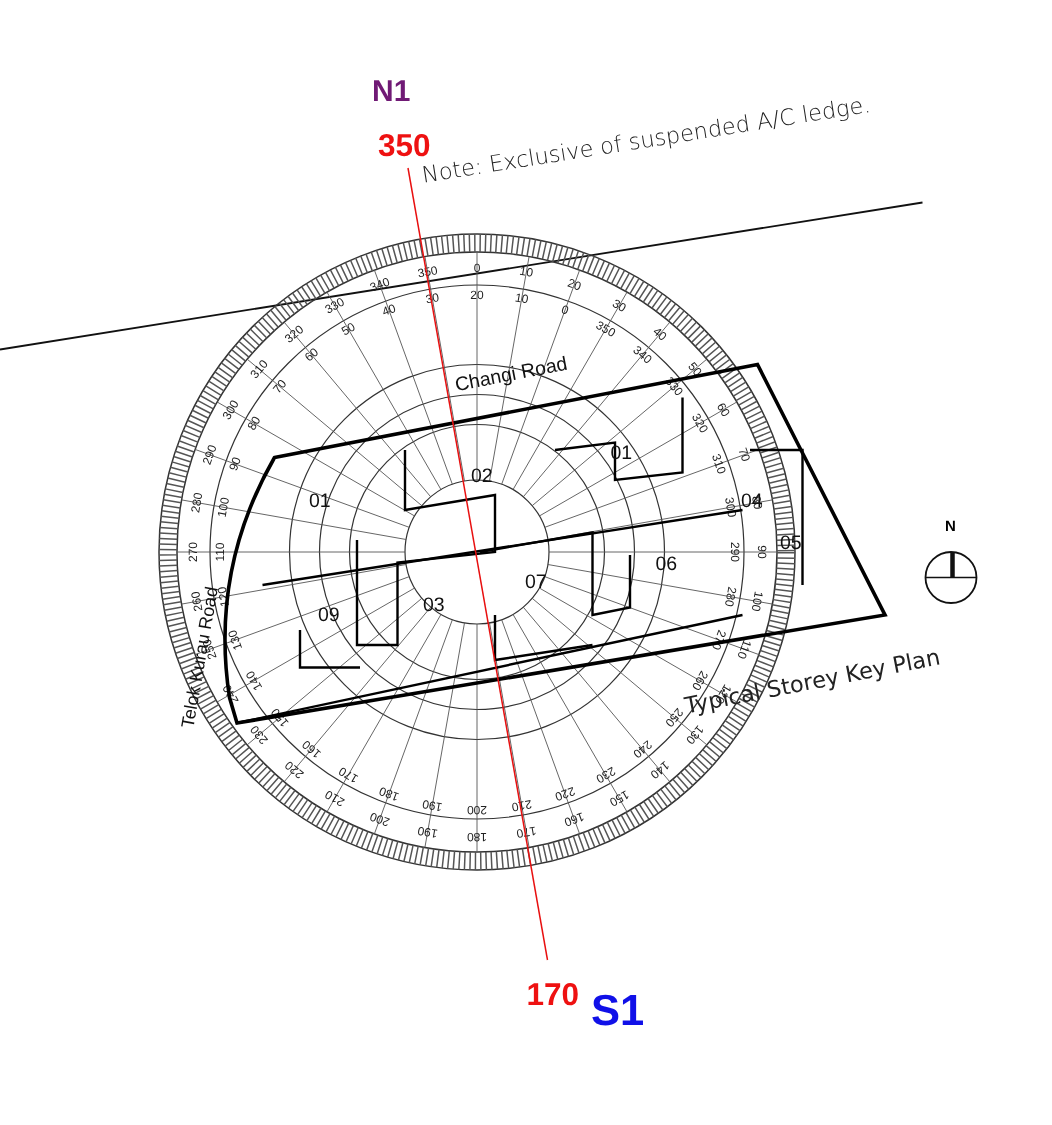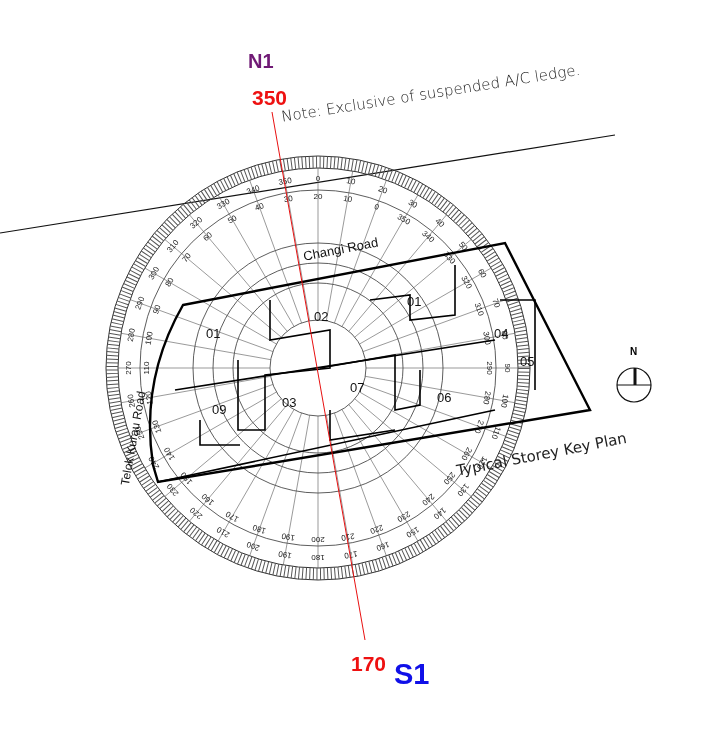--- a/index.html
+++ b/index.html
@@ -177,16 +177,16 @@
 <div class="lbl keyplan">Typical Storey Key Plan</div>
 <div class="lbl changi">Changi Road</div>
 <div class="lbl telok">Telok Kurau Road</div>
 <div class="lbl" style="left:630px;top:346px;font-size:10px;font-weight:bold;">N</div>
 
 <div class="lbl unit" style="left:206px;top:326px;">01</div>
 <div class="lbl unit" style="left:314px;top:309px;text-align:center;">02</div>
 <div class="lbl unit" style="left:407px;top:294px;">01</div>
 <div class="lbl unit" style="left:494px;top:282px;margin-top:44px;">04</div>
 <div class="lbl unit" style="left:520px;top:354px;">05</div>
-<div class="lbl unit" style="left:437px;top:368px;margin-top:22px;">06</div>
+<div class="lbl unit" style="left:437px;top:368px;">06</div>
 <div class="lbl unit" style="left:350px;top:380px;">07</div>
 <div class="lbl unit" style="left:282px;top:395px;">03</div>
 <div class="lbl unit" style="left:212px;top:402px;">09</div>
 
 </body></html>

